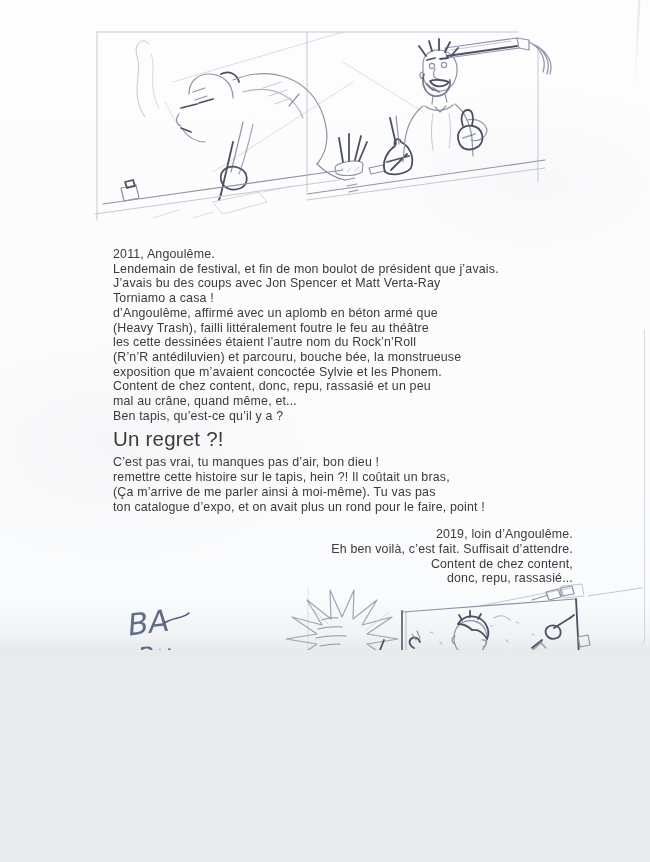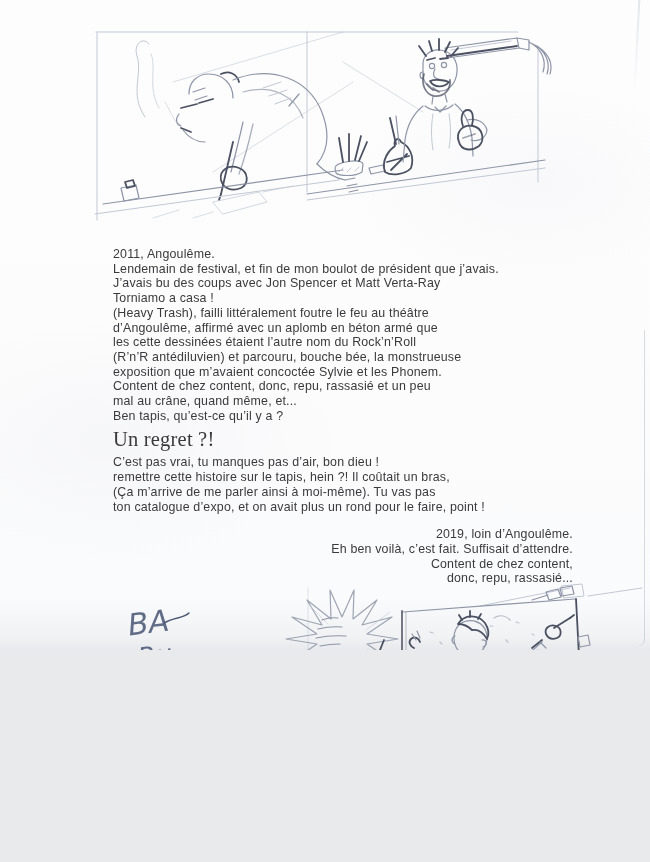--- a/index.html
+++ b/index.html
@@ -23,21 +23,21 @@
     transform:rotate(3deg);pointer-events:none;
   }
   
   .blurb{
     position:absolute;left:113px;top:247px;width:460px;
     color:var(--ink-text);font-size:12.4px;line-height:14.7px;letter-spacing:.18px;
   }
   .blurb .blurb-line{white-space:pre;}
   .blurb-headline{
     font-size:20.5px;line-height:26px;letter-spacing:.2px;
-    margin:3px 0 3px 0;font-weight:400;white-space:pre;font-family:Liberation Serif, serif;
+    margin:3px 0 3px 0;font-weight:400;white-space:pre;
   }
   .para-3{margin-top:13px;text-align:right;}
   
   .price{
     position:absolute;left:38px;top:771px;font-size:11.5px;letter-spacing:.6px;
     color:#2e2f31;
   }
   .barcode{position:absolute;left:30px;top:786px;width:126px;height:52px;}
   #barcode-bars rect{fill:var(--barcode-ink);}
   .barcode text{fill:#26282b;font-family:"Liberation Sans",sans-serif;font-size:10px;}
@@ -143,22 +143,22 @@
       <path class="pl" d="M340,92 C338,104 338,116 340,128 M356,92 C358,104 358,116 356,126"></path>
     </g>
   </svg>
 
   <div class="blurb">
     <div>
         <div class="blurb-line">2011, Angoulême.</div>
         <div class="blurb-line">Lendemain de festival, et fin de mon boulot de président que j’avais.</div>
         <div class="blurb-line">J’avais bu des coups avec Jon Spencer et Matt Verta-Ray</div>
         <div class="blurb-line">Torniamo a casa !</div>
+        <div class="blurb-line">d’Angoulême, affirmé avec un aplomb en béton armé que</div>
         <div class="blurb-line">(Heavy Trash), failli littéralement foutre le feu au théâtre</div>
-        <div class="blurb-line">d’Angoulême, affirmé avec un aplomb en béton armé que</div>
         <div class="blurb-line">les cette dessinées étaient l’autre nom du Rock’n’Roll</div>
         <div class="blurb-line">(R’n’R antédiluvien) et parcouru, bouche bée, la monstrueuse</div>
         <div class="blurb-line">exposition que m’avaient concoctée Sylvie et les Phonem.</div>
         <div class="blurb-line">Content de chez content, donc, repu, rassasié et un peu</div>
         <div class="blurb-line">mal au crâne, quand même, et...</div>
         <div class="blurb-line">Ben tapis, qu’est-ce qu’il y a ?</div>
       </div>
     <div class="blurb-headline">Un regret ?!</div>
     <div>
         <div class="blurb-line">C’est pas vrai, tu manques pas d’air, bon dieu !</div>

